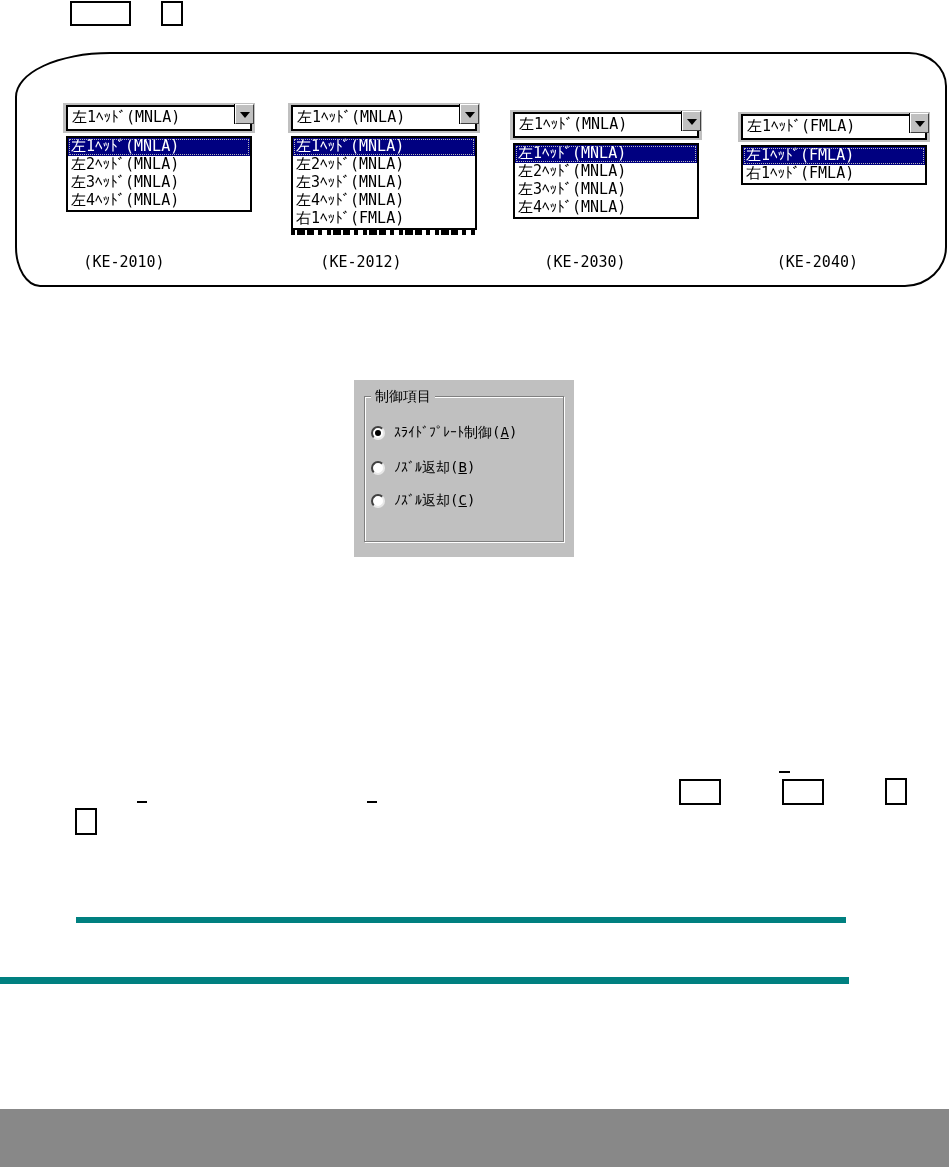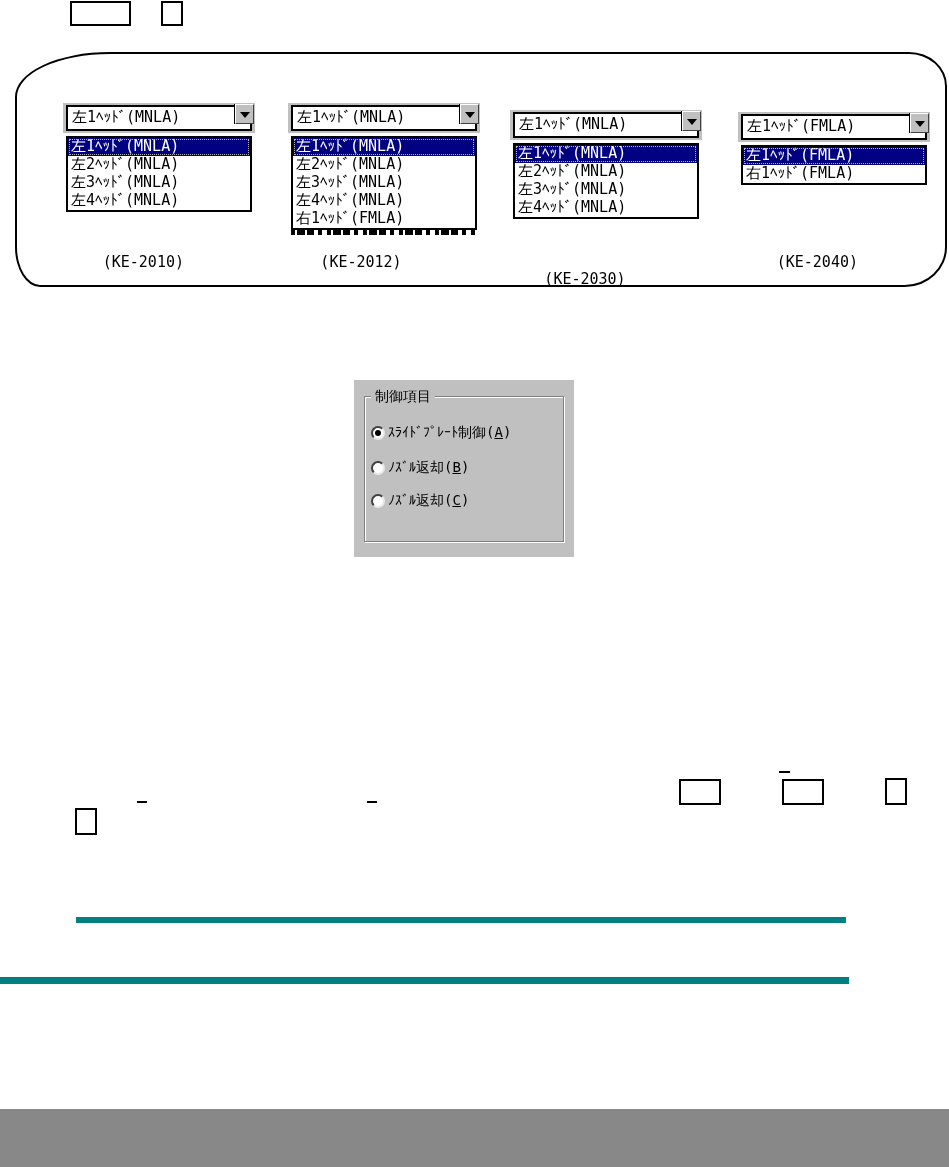--- a/index.html
+++ b/index.html
@@ -78,21 +78,21 @@
     border:1px solid #808080;
     box-shadow: 1px 1px 0 #ffffff, inset 1px 1px 0 #ffffff;
   }
   .gtitle {
     position:absolute; left:17px; top:8px; z-index:2;
     background:#c0c0c0; padding:0 4px; font-size:14px; color:#000;
     white-space:nowrap;
   }
   .radio-row {
     position:absolute; left:17px; height:16px; z-index:2;
-    display:flex; align-items:center; gap:3px;
+    display:flex; align-items:center; gap:9px;
     font-size:14px; color:#000; white-space:nowrap;
   }
   .rcircle {
     width:14px; height:14px; border-radius:50%; background:#fff;
     border:2px solid; border-color:#404040 #e8e8e8 #e8e8e8 #404040;
     position:relative; flex:0 0 auto;
   }
   .rcircle.on::after {
     content:""; position:absolute; left:2px; top:2px; width:6px; height:6px;
     background:#000; border-radius:50%;
@@ -162,23 +162,23 @@
         <div class="dbtn">
             <span class="tri"></span>
           </div>
       </div>
       <div class="list">
         <div class="opt sel">左1ﾍｯﾄﾞ(FMLA)</div>
         <div class="opt">右1ﾍｯﾄﾞ(FMLA)</div>
       </div>
     </div>
 
-    <div class="cap" style="left:77px;  top:199px;text-align:right;">(KE-2010)</div>
+    <div class="cap" style="left:62px;  top:199px;">(KE-2010)</div>
     <div class="cap" style="left:299px; top:199px;">(KE-2012)</div>
-    <div class="cap" style="left:523px; top:216px;">(KE-2030)</div>
+    <div class="cap" style="left:523px; top:199px;">(KE-2030)</div>
     <div class="cap" style="left:751px; top:199px;text-align:right;">(KE-2040)</div>
   </div>
 
   <div class="gpanel">
     <div class="gframe"></div>
     <div class="gtitle">制御項目</div>
 
     <div class="radio-row" style="top:45px;">
       <span class="rcircle on"></span>
       <span class="radio-label"><span>ｽﾗｲﾄﾞﾌﾟﾚｰﾄ制御(</span><span class="u">A</span><span>)</span></span>

